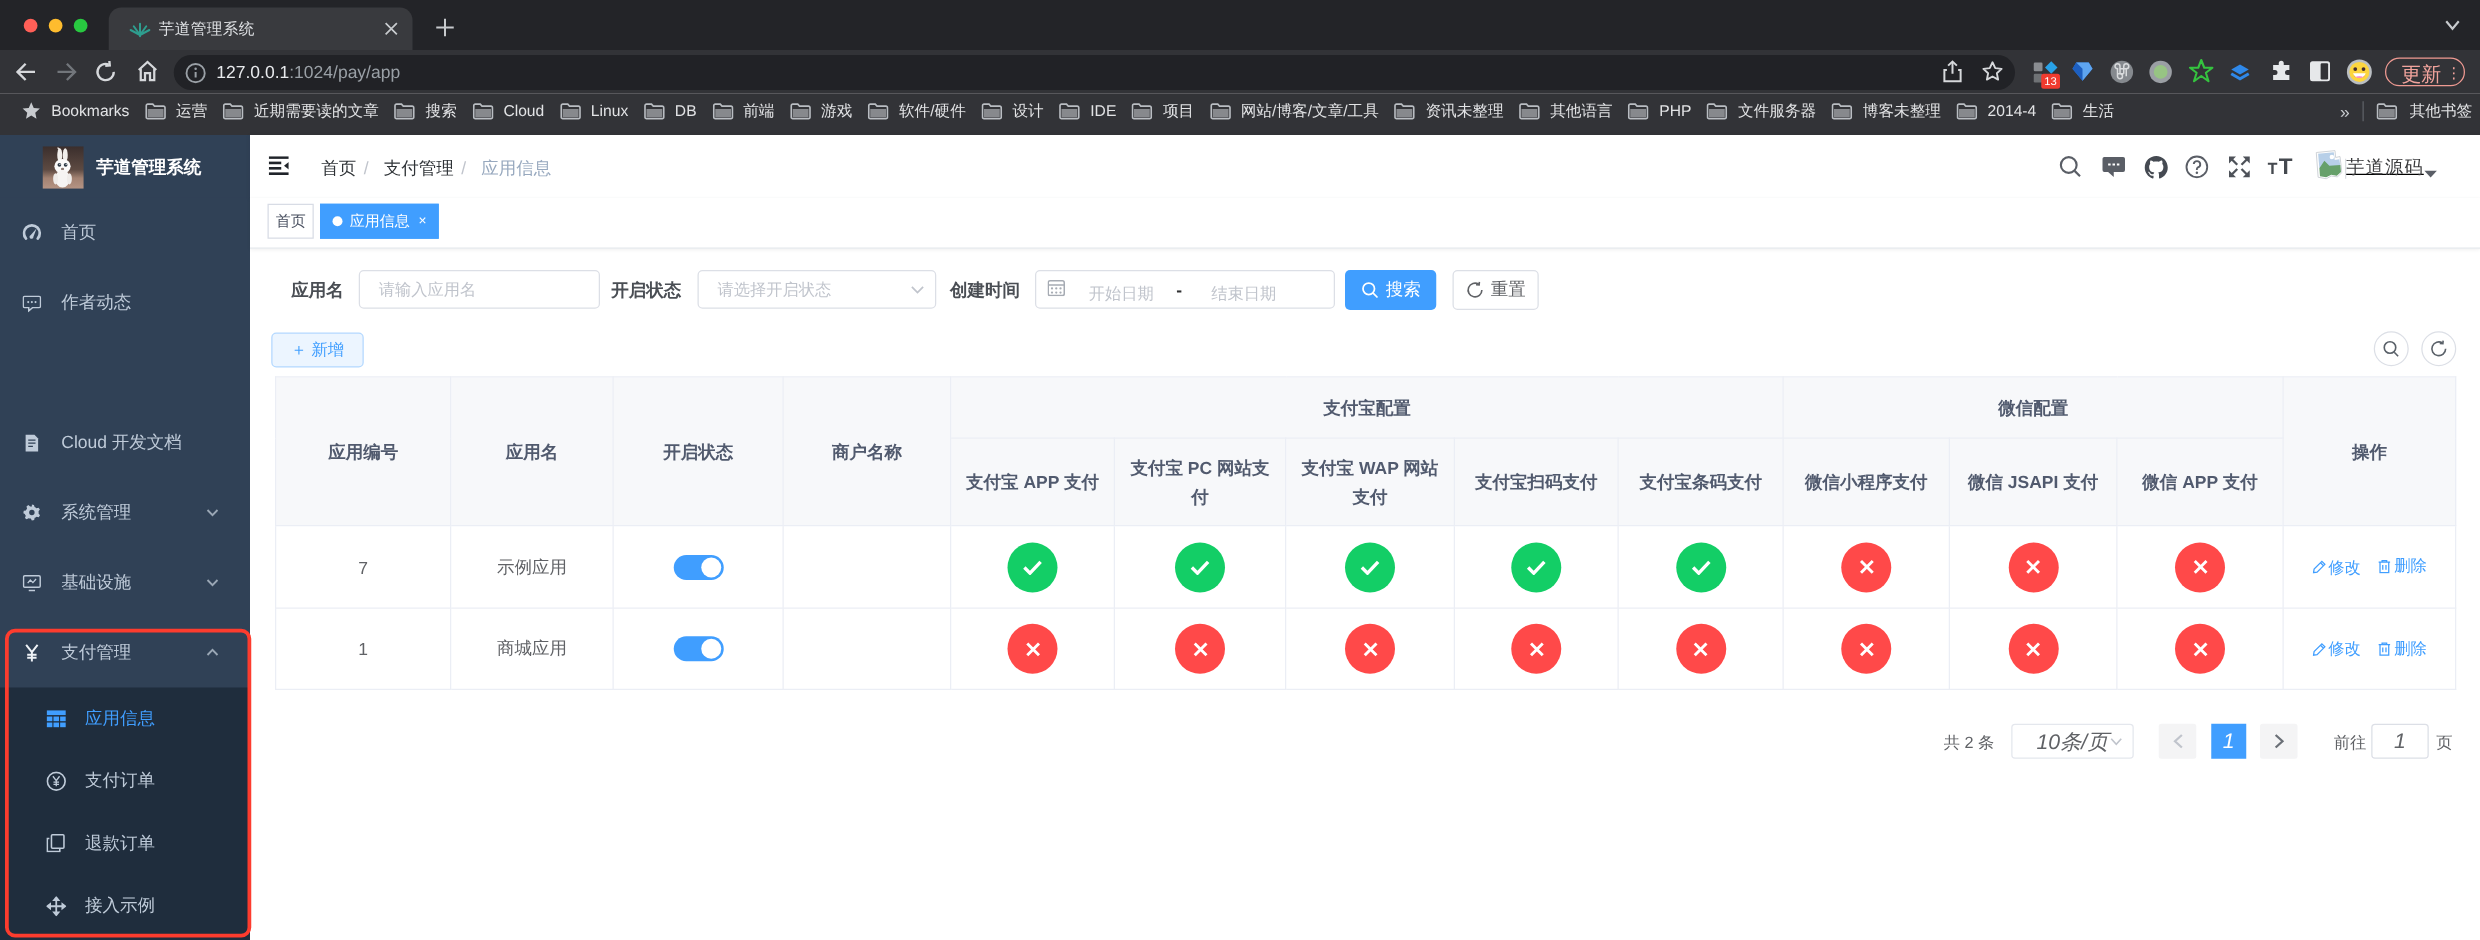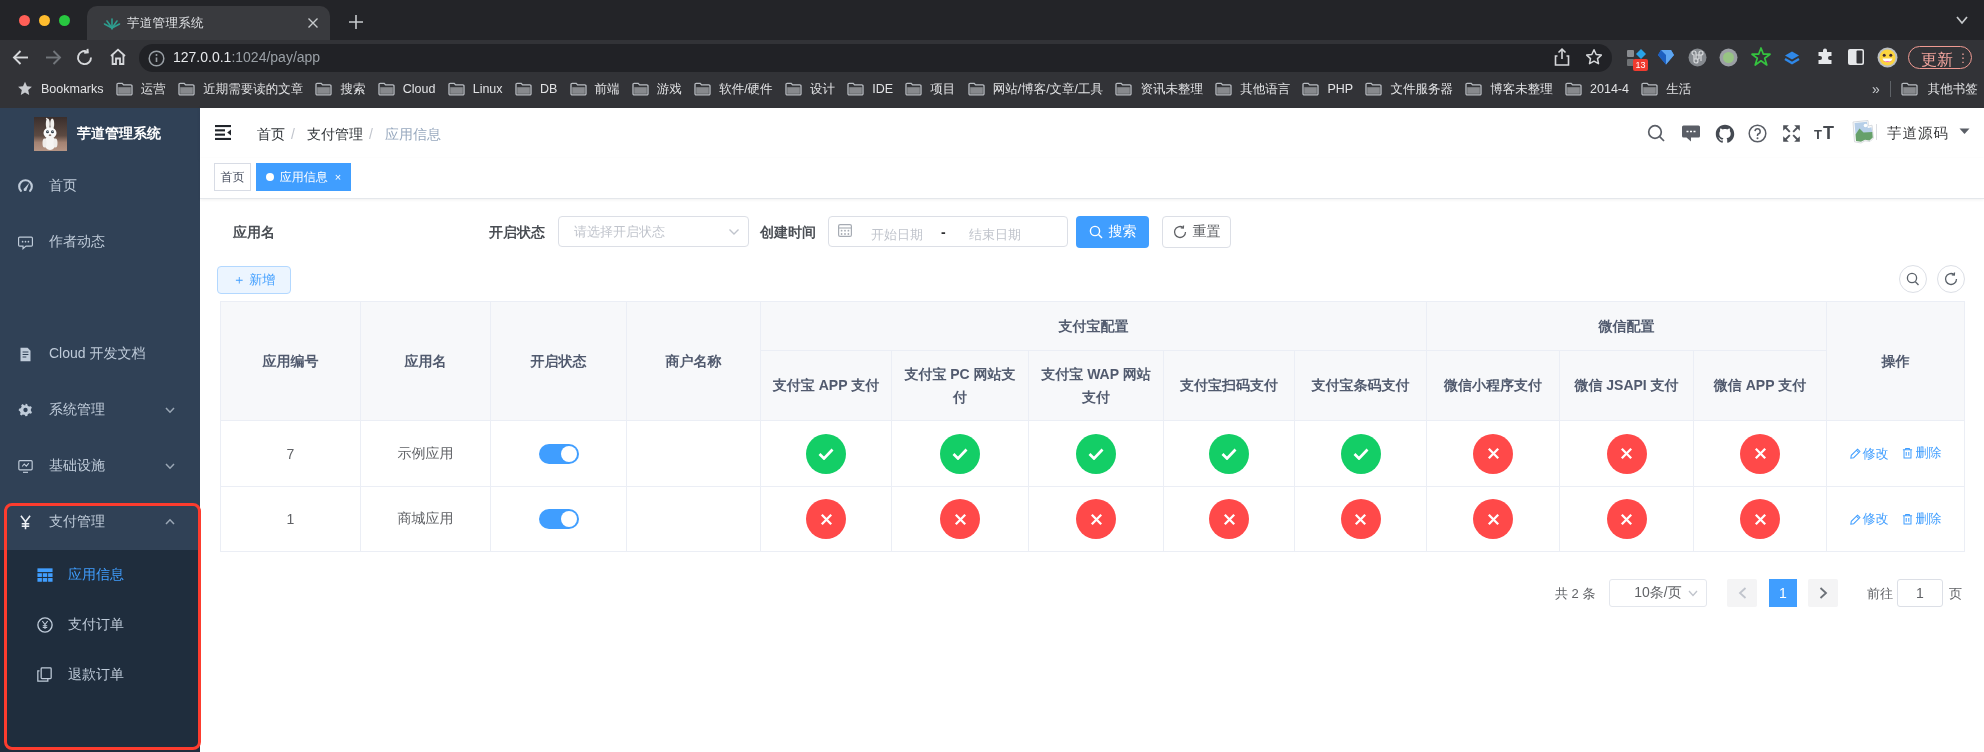--- a/index.html
+++ b/index.html
@@ -52,21 +52,21 @@
 #tbl th { background:#f7f8fa; color:#515a6e; font-size:14px; font-weight:600; line-height:23px; }
 #tbl td { background:#fff; color:#606266; font-size:14px; }
 .okc, .noc { width:40px; height:40px; border-radius:50%; margin:0 auto; display:flex; align-items:center; justify-content:center; }
 .okc { background:#13ce66; }
 .noc { background:#ff4949; }
 .switch { width:40px; height:20px; border-radius:10px; background:#409eff; margin:0 auto; position:relative; }
 .switch::after { content:""; position:absolute; right:2px; top:2px; width:16px; height:16px; border-radius:50%; background:#fff; }
 .oplink { color:#409eff; font-size:13px; display:inline-flex; align-items:center; gap:2px; margin:0 5px; }
 
 .pgtxt { top:585px; font-size:13px; color:#606266; }
-.pgbox { top:579px; height:28px; font-size:14px; color:#606266; display:flex; align-items:center; justify-content:center; }
+.pgbox { top:579px; height:28px; font-size:17px; color:#606266; display:flex; align-items:center; justify-content:center;font-style:italic; }
 </style>
 </head>
 <body>
 <div id="stage">
 
 <div class="abs" id="tabstrip"></div>
 <div class="abs light" style="left:19px;background:#ff5f57"></div>
 <div class="abs light" style="left:39px;background:#febc2e"></div>
 <div class="abs light" style="left:59px;background:#28c840"></div>
 <div class="abs" id="tab">
@@ -432,20 +432,26 @@
           </svg></span>
         <span class="mtx">支付订单</span>
       </div>
       <div class="abs sitem" style="top: 542px;">
         <span class="mic"><svg viewBox="0 0 18 18" width="15" height="15">
             <rect x="5" y="1" width="12" height="13" rx="1" fill="none" stroke="#bfcbd9" stroke-width="1.5"></rect>
             <path d="M3 4.5 L1 4.5 L1 17 L13 17 L13 14.5" fill="none" stroke="#bfcbd9" stroke-width="1.5"></path>
           </svg></span>
         <span class="mtx">退款订单</span>
       </div>
+      <div class="abs sitem" style="top: 592px;">
+        <span class="mic"><svg viewBox="0 0 18 18" width="16" height="16">
+            <path d="M9 1 L11 3.5 L7 3.5 Z M9 17 L11 14.5 L7 14.5 Z M1 9 L3.5 7 L3.5 11 Z M17 9 L14.5 7 L14.5 11 Z M9 2.5 L9 15.5 M2.5 9 L15.5 9" fill="#bfcbd9" stroke="#bfcbd9" stroke-width="1.6"></path>
+          </svg></span>
+        <span class="mtx">接入示例</span>
+      </div>
     </div>
 
 <div class="abs" id="redbox"></div>
 
 <div class="abs" id="navbar"></div>
 <svg class="abs" style="left:215px;top:125px" width="16" height="15" viewBox="0 0 16 15">
       <g fill="#20242a">
         <rect x="0" y="0" width="16" height="2.1"></rect>
         <rect x="0" y="4.3" width="10" height="2.1"></rect>
         <rect x="0" y="8.6" width="10" height="2.1"></rect>
@@ -457,20 +463,21 @@
 <div class="abs csep" style="left:291px">/</div>
 <div class="abs crumb" style="left:307px">支付管理</div>
 <div class="abs csep" style="left:369px">/</div>
 <div class="abs crumb last" style="left:385px">应用信息</div>
 
 <div class="abs" id="tagsbar"></div>
 <div class="abs tag" style="left:214px;width:37px">首页</div>
 <div class="abs tag active" style="left:256px;width:95px"><span style="display:inline-block;width:8px;height:8px;border-radius:50%;background:#fff;margin-right:6px"></span>应用信息<span style="margin-left:7px;font-size:11px">×</span></div>
 
 <div class="abs flabel" style="left:233px">应用名</div>
+<div class="abs finput" style="left:287px;width:193px;padding-left:15px">请输入应用名</div>
 <div class="abs flabel" style="left:489px">开启状态</div>
 <div class="abs finput" style="left:558px;width:191px;padding-left:15px">请选择开启状态</div>
 <svg class="abs" style="left:728px;top:228px" width="12" height="8" viewBox="0 0 12 8">
       <path d="M1.5 1.5 L6 6 L10.5 1.5" stroke="#c0c4cc" stroke-width="1.4" fill="none"></path>
     </svg>
 <div class="abs flabel" style="left:760px">创建时间</div>
 <div class="abs finput" style="left:828px;width:240px"></div>
 <svg class="abs" style="left:838px;top:224px" width="14" height="13" viewBox="0 0 14 13">
       <rect x="0.6" y="0.6" width="12.8" height="11.8" rx="1.5" stroke="#a6abb3" stroke-width="1.2" fill="none"></rect>
       <path d="M0.6 4 L13.4 4" stroke="#a6abb3" stroke-width="1.1"></path>
@@ -750,20 +757,20 @@
     <div class="abs" style="left: 1814px; top: 124px;"><svg width="24" height="18" viewBox="0 0 24 18">
         <text x="0" y="15" font-family="Liberation Sans" font-size="13" font-weight="bold" fill="#45494f">T</text>
         <text x="9" y="15" font-family="Liberation Sans" font-size="18" font-weight="bold" fill="#45494f">T</text>
       </svg></div>
     <div class="abs" style="left: 1851px; top: 118px;"><svg width="23" height="27" viewBox="0 0 23 27">
         <path d="M2 4 L17 2.5 L17.5 8 L21 7.2 L22.5 20 L19 23.5 L14 22.8 L10 25 L3.5 23.8 Z" fill="#fdfdfd" stroke="#cfd3d8" stroke-width=".8"></path>
         <path d="M3.5 5 L16 3.8 L16.8 10 L20.5 9.3 L21.3 15 L4.5 16.5 Z" fill="#b7cfe8"></path>
         <path d="M4.5 16.5 L8.5 10.5 L12.5 14.5 L21.3 14 L21.8 19.5 L18.5 22.5 L14 21.8 L10 23.8 L5 23 Z" fill="#66a06a"></path>
         <circle cx="14.5" cy="7.5" r="1.8" fill="#fff"></circle>
       </svg></div>
-    <div class="abs" style="left: 1876px; top: 124px; display: flex; align-items: flex-start; gap: 10px;">
+    <div class="abs" style="left: 1876px; top: 124px; display: flex; align-items: flex-end; gap: 0; text-decoration: underline;">
       <span style="width:1px;height:16px;background:#dcdee2"></span>
       <span id="uname">芋道源码</span>
       <svg width="11" height="7" viewBox="0 0 11 7" style="margin-top:4px">
         <path d="M0.5 0.5 L5.5 6 L10.5 0.5 Z" fill="#5a5e66"></path>
       </svg>
     </div>
   </div>
 
 </body></html>

